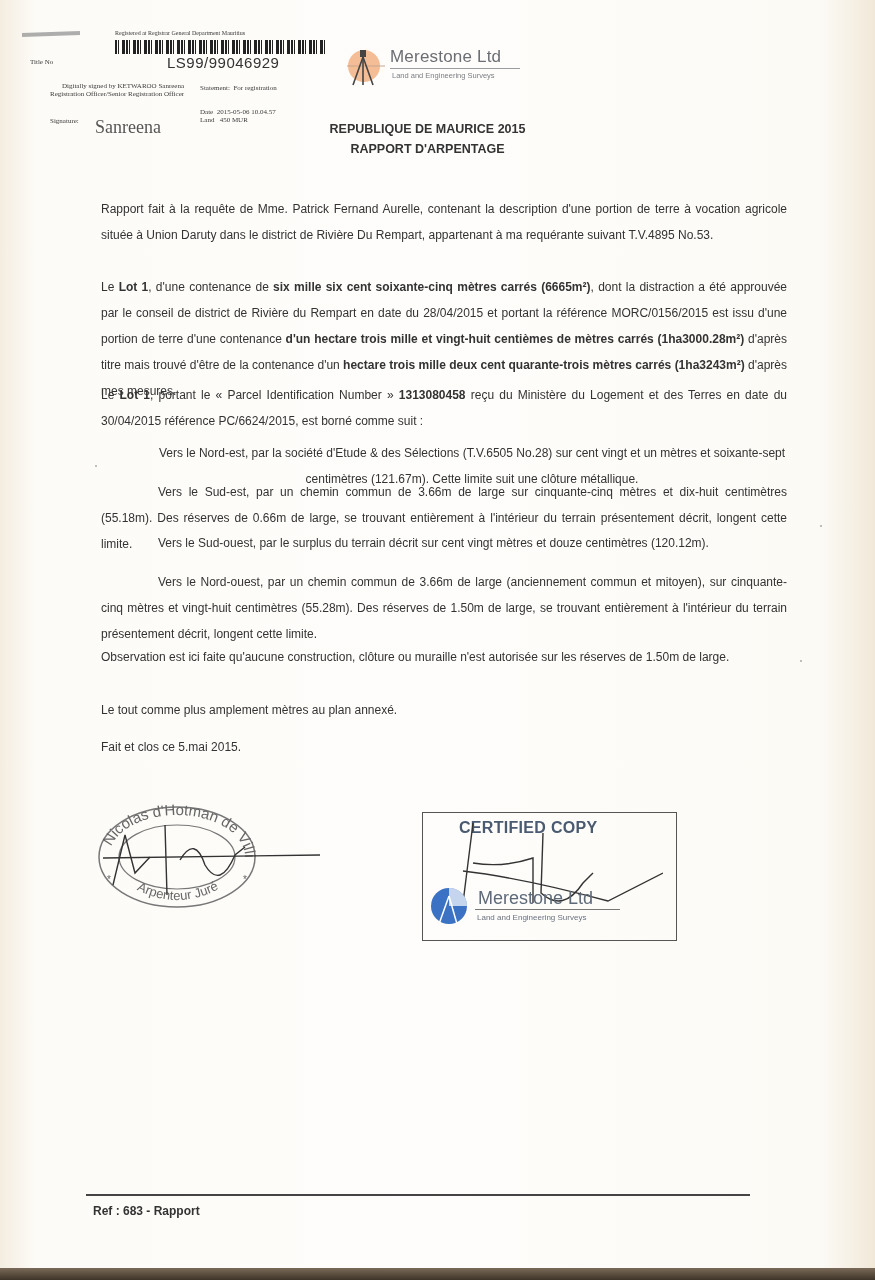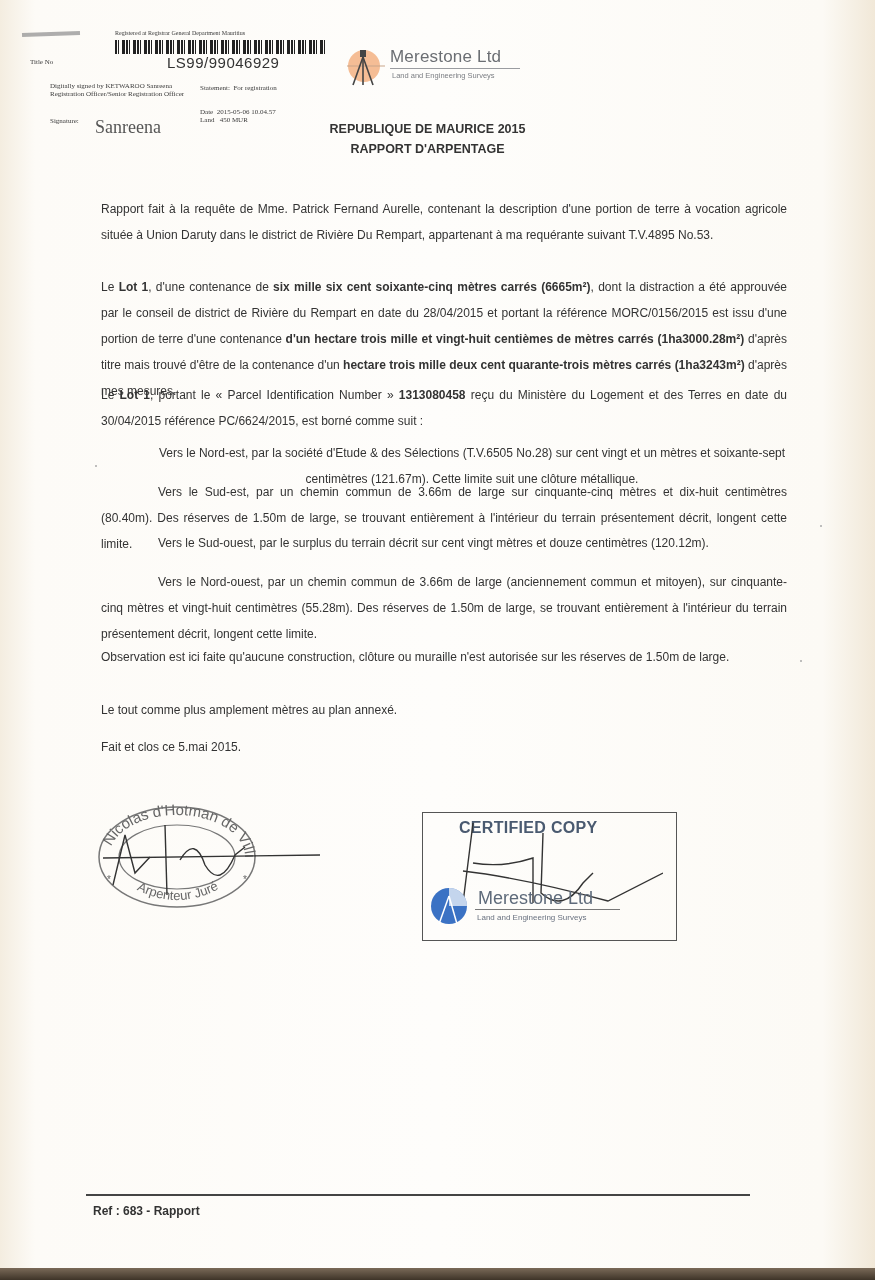--- a/index.html
+++ b/index.html
@@ -11,21 +11,21 @@
         background:linear-gradient(180deg,#7a6a58,#3e3428);}
   .top-mark{position:absolute;left:22px;top:32px;width:58px;height:4px;background:#9a9a9a;transform:rotate(-2deg);opacity:.8;}
 
   
   .reg{position:absolute;left:30px;top:30px;width:300px;height:110px;font-family:"Liberation Serif",serif;color:#3a3a3a;}
   .reg-title{position:absolute;left:85px;top:0;font-size:6px;}
   .reg-titleno{position:absolute;left:0;top:28px;font-size:7px;}
   .barcode{position:absolute;left:85px;top:10px;width:210px;height:14px;
      background:repeating-linear-gradient(90deg,#222 0 2px,transparent 2px 3px,#222 3px 4px,transparent 4px 7px,#222 7px 10px,transparent 10px 11px);}
   .reg-number{position:absolute;left:125px;top:24px;font-family:"Liberation Sans",sans-serif;font-size:15px;letter-spacing:.5px;color:#333;margin-left:12px;}
-  .reg-signed{position:absolute;left:20px;top:52px;font-size:7px;line-height:8px;}
+  .reg-signed{position:absolute;left:20px;top:52px;font-size:7px;line-height:8px;text-align:right;}
   .reg-statement{position:absolute;left:170px;top:54px;font-size:7px;}
   .reg-sig-label{position:absolute;left:20px;top:87px;font-size:7px;}
   .reg-sig{position:absolute;left:65px;top:87px;font-family:"Liberation Serif",serif;font-size:18px;color:#555;}
   .reg-date{position:absolute;left:170px;top:78px;font-size:7px;line-height:8px;}
 
   
   .logo{position:absolute;left:345px;top:45px;width:200px;height:50px;}
   .logo-mark{position:absolute;left:0;top:0;width:42px;height:42px;}
   .logo-name{position:absolute;left:45px;top:2px;font-size:17px;color:#6b6e73;letter-spacing:.2px;}
   .logo-rule{position:absolute;left:45px;top:23px;width:130px;height:1px;background:#9a9ca0;}
@@ -99,21 +99,21 @@
 
 <div class="body" style="top:274px;">
   <span>Le </span><b>Lot 1</b><span>, d'une contenance de </span><b>six mille six cent soixante-cinq mètres carrés (6665m²)</b><span>, dont la distraction a été approuvée par le conseil de district de Rivière du Rempart en date du 28/04/2015 et portant la référence MORC/0156/2015 est issu d'une portion de terre d'une contenance </span><b>d'un hectare trois mille et vingt-huit centièmes de mètres carrés (1ha3000.28m²)</b><span> d'après titre mais trouvé d'être de la contenance d'un </span><b>hectare trois mille deux cent quarante-trois mètres carrés (1ha3243m²)</b><span> d'après mes mesures.</span>
 </div>
 
 <div class="body" style="top:382px;">
   <span>Le </span><b>Lot 1</b><span>, portant le « Parcel Identification Number » </span><b>1313080458</b><span> reçu du Ministère du Logement et des Terres en date du 30/04/2015 référence PC/6624/2015, est borné comme suit :</span>
 </div>
 
 <div class="body" style="top:440px;left:158px;width:628px;text-align:center;">Vers le Nord-est, par la société d'Etude &amp; des Sélections (T.V.6505 No.28) sur cent vingt et un mètres et soixante-sept centimètres (121.67m). Cette limite suit une clôture métallique.</div>
-<div class="body ind" style="top:479px;">Vers le Sud-est, par un chemin commun de 3.66m de large sur cinquante-cinq mètres et dix-huit centimètres (80.40m). Des réserves de 1.50m de large, se trouvant entièrement à l'intérieur du terrain présentement décrit, longent cette limite.</div>
+<div class="body ind" style="top:479px;">Vers le Sud-est, par un chemin commun de 3.66m de large sur cinquante-cinq mètres et dix-huit centimètres (55.18m). Des réserves de 0.66m de large, se trouvant entièrement à l'intérieur du terrain présentement décrit, longent cette limite.</div>
 <div class="body ind" style="top:530px;">Vers le Sud-ouest, par le surplus du terrain décrit sur cent vingt mètres et douze centimètres (120.12m).</div>
 <div class="body ind" style="top:569px;">Vers le Nord-ouest, par un chemin commun de 3.66m de large (anciennement commun et mitoyen), sur cinquante-cinq mètres et vingt-huit centimètres (55.28m). Des réserves de 1.50m de large, se trouvant entièrement à l'intérieur du terrain présentement décrit, longent cette limite.</div>
 
 <div class="body" style="top:644px;">Observation est ici faite qu'aucune construction, clôture ou muraille n'est autorisée sur les réserves de 1.50m de large.</div>
 <div class="body" style="top:697px;">Le tout comme plus amplement mètres au plan annexé.</div>
 <div class="body" style="top:734px;">Fait et clos ce 5.mai 2015.</div>
 
 <div class="stamp1">
   <svg width="230" height="120" viewBox="0 0 230 120">
     <ellipse cx="82" cy="62" rx="78" ry="50" fill="none" stroke="#777" stroke-width="1.5"></ellipse>

